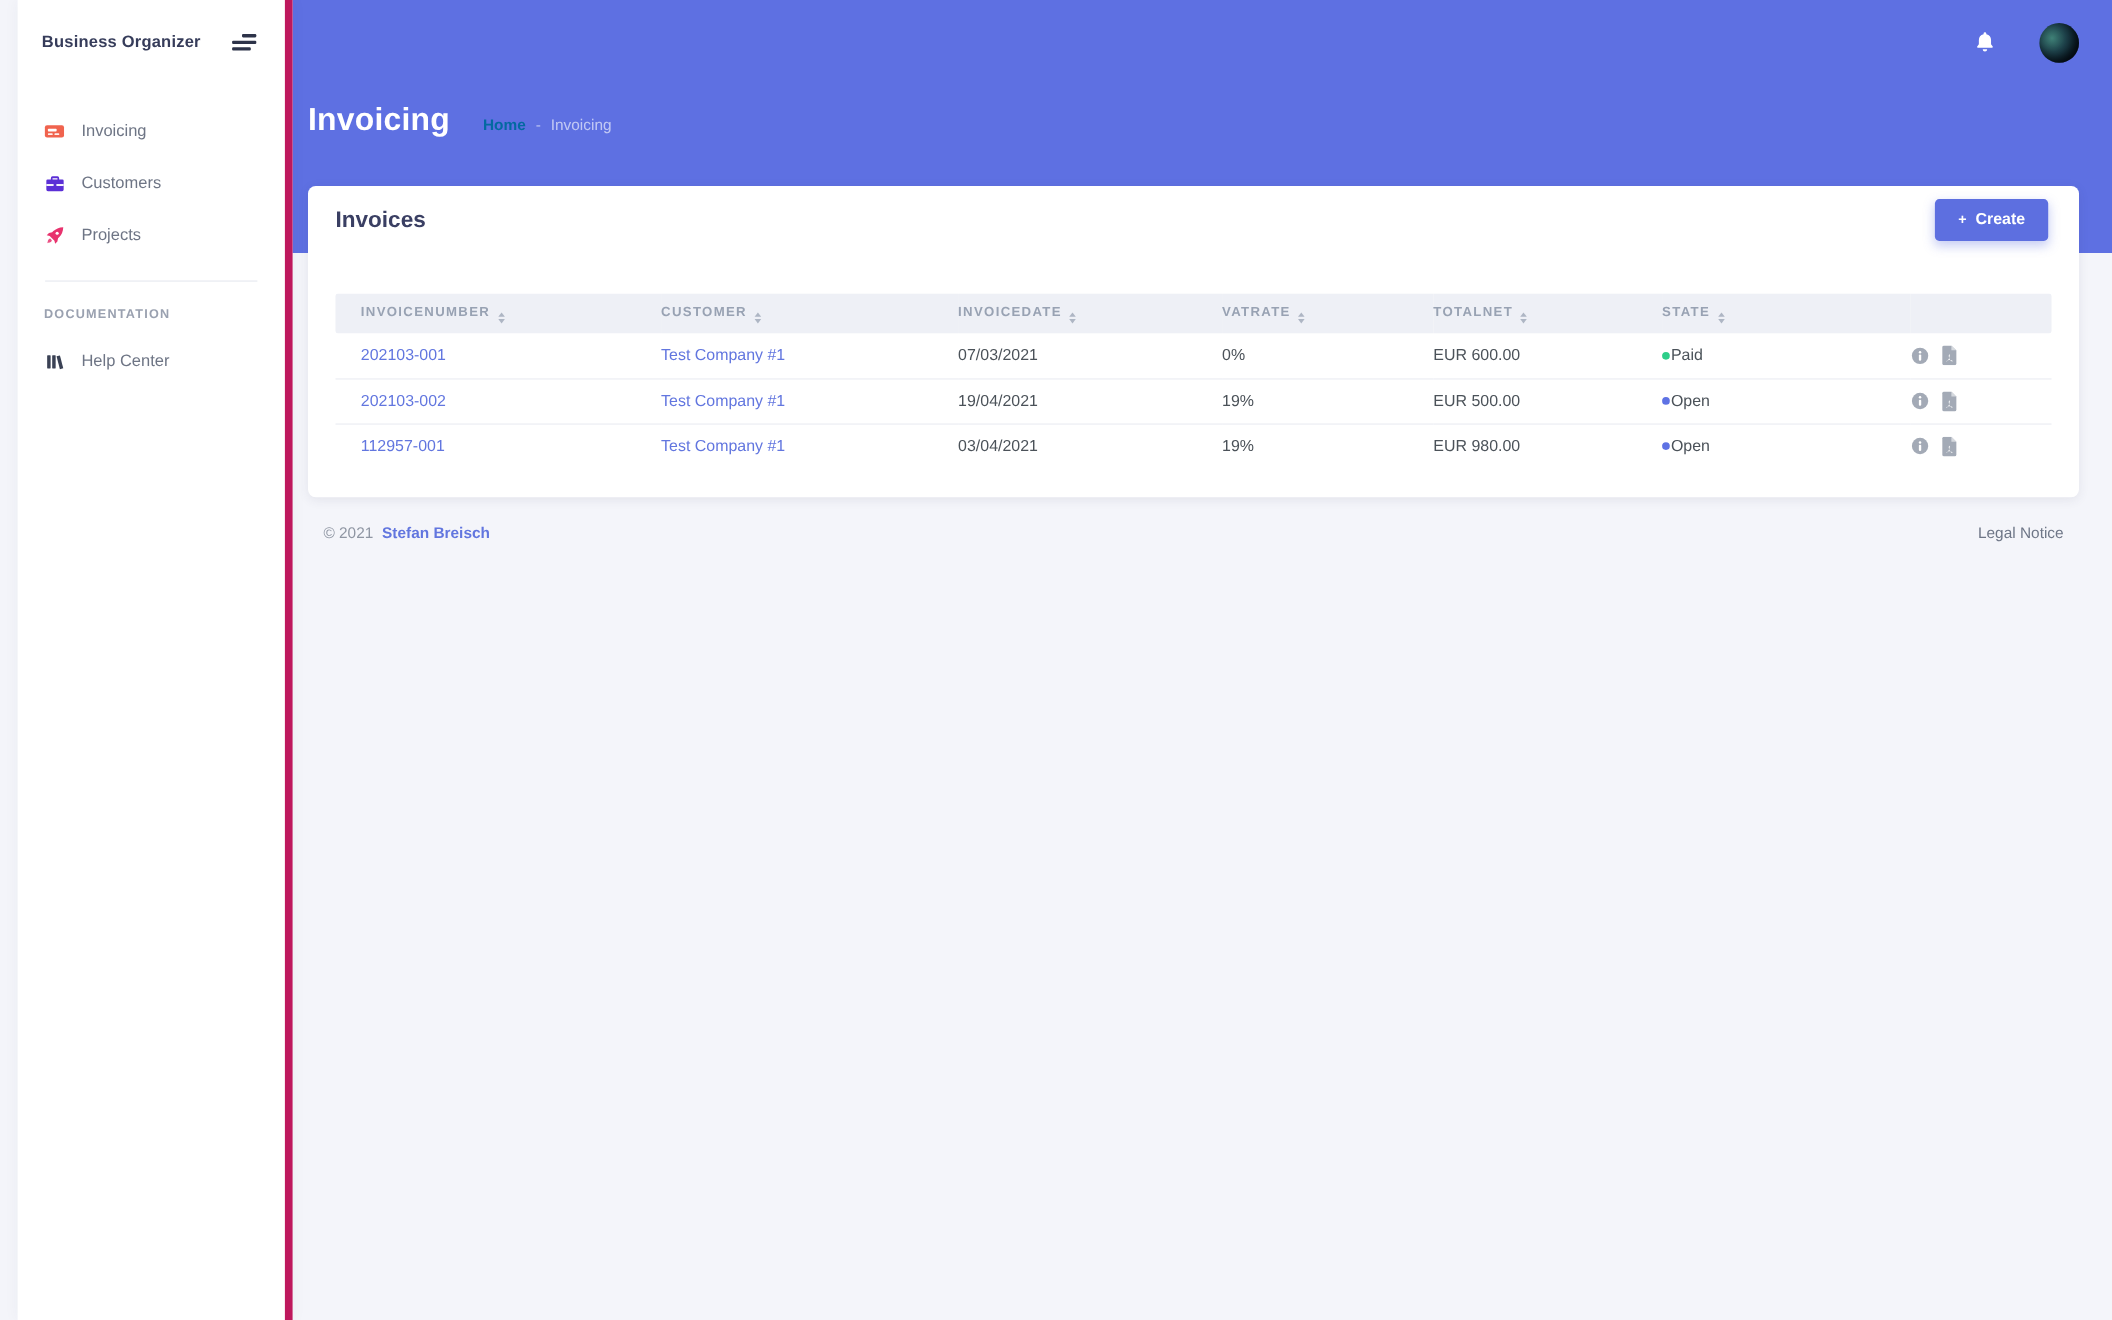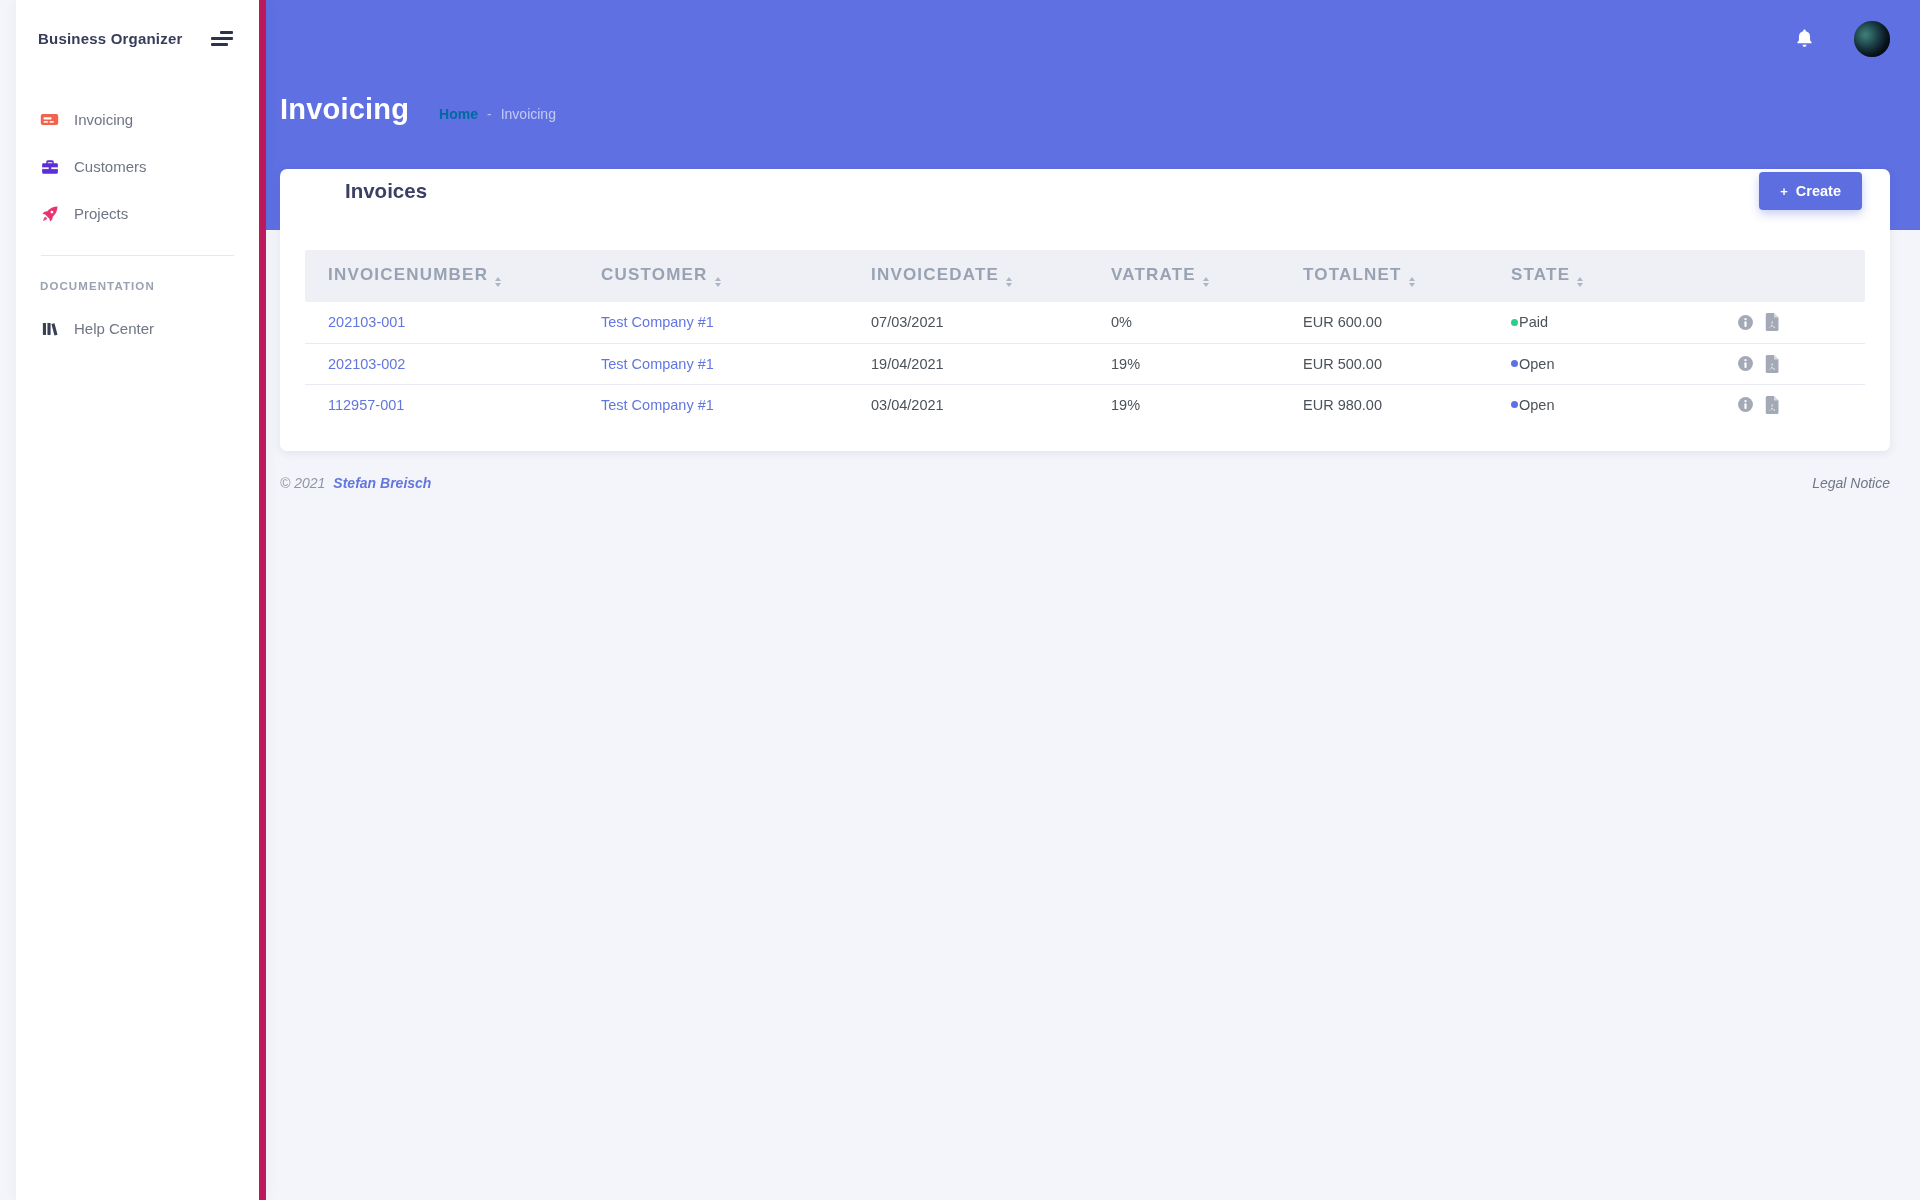--- a/index.html
+++ b/index.html
@@ -69,38 +69,37 @@
   .crumb-current { color:rgba(255,255,255,.62); }
 
   
   .card {
     margin:43px 30px 0 30px; background:#ffffff; border-radius:7px;
     box-shadow:0 2px 10px rgba(50,58,90,.09);
     position:relative;
   }
   .card-header {
     padding:15px 28px 52px 25px; display:flex; align-items:center; justify-content:space-between;
-    height:81px;
-    margin-left:40px;
+    height:98px;
   }
   .card-title { font-size:20.5px; font-weight:bold; color:#3a3f63; }
   .create-btn {
     background:#5d6fe0; color:#fff; border:none; cursor:pointer;
     font-family:inherit; font-size:14.5px; font-weight:bold;
     padding:11px 21px; border-radius:4px; display:flex; align-items:center; gap:8px;
     box-shadow:0 4px 10px rgba(93,111,224,.35);
   }
   .plus-glyph { font-size:13px; font-weight:bold; line-height:1; }
 
   .table-wrap { padding:0 25px 26px 25px; }
   table { width:100%; border-collapse:collapse; table-layout:fixed; }
   col.c1{width:296px;} col.c2{width:270px;} col.c3{width:240px;}
   col.c4{width:192px;} col.c5{width:208px;} col.c6{width:226px;} col.c7{width:auto;}
   thead th {
-    background:#eef0f6; height:52px; text-align:left; font-size:17px;
+    background:#eef0f6; height:36px; text-align:left; font-size:12px;
     color:#98a2b3; letter-spacing:1.2px; font-weight:bold; cursor:pointer;
     white-space:nowrap;
   }
   thead th:first-child { padding-left:23px; border-radius:2px 0 0 2px; }
   thead th:last-child { border-radius:0 2px 2px 0; }
   .sort { display:inline-flex; flex-direction:column; gap:2px; margin-left:7px; vertical-align:-1px; }
   .sort i { display:block; width:0; height:0; border-left:3.5px solid transparent; border-right:3.5px solid transparent; }
   .sort .up { border-bottom:4px solid #aeb6c4; }
   .sort .down { border-top:4px solid #aeb6c4; }
 
@@ -112,23 +111,22 @@
   .state-cell { display:flex; align-items:center; gap:1px; }
   .dot { width:7px; height:7px; border-radius:50%; display:inline-block; }
   .dot-paid { background:#2dce89; }
   .dot-open { background:#5e72e4; }
 
   .row-actions { display:flex; align-items:center; gap:11px; }
   .icon-btn { cursor:pointer; display:flex; align-items:center; }
 
   
   .page-footer {
-    margin:0 30px; padding-top:24px; display:flex; justify-content:space-between; align-items:center;
+    margin:0 44px; padding-top:24px; display:flex; justify-content:space-between; align-items:center;
     font-size:14px;
-    font-style:italic;
   }
   .copyright { color:#8f96a3; display:flex; gap:8px; align-items:baseline; }
   .author-link { color:#6276df; font-weight:bold; cursor:pointer; }
   .legal-link { color:#6e7687; cursor:pointer; }
 </style>
 </head>
 <body>
 
 <aside class="sidebar">
   <div class="brand-row">

